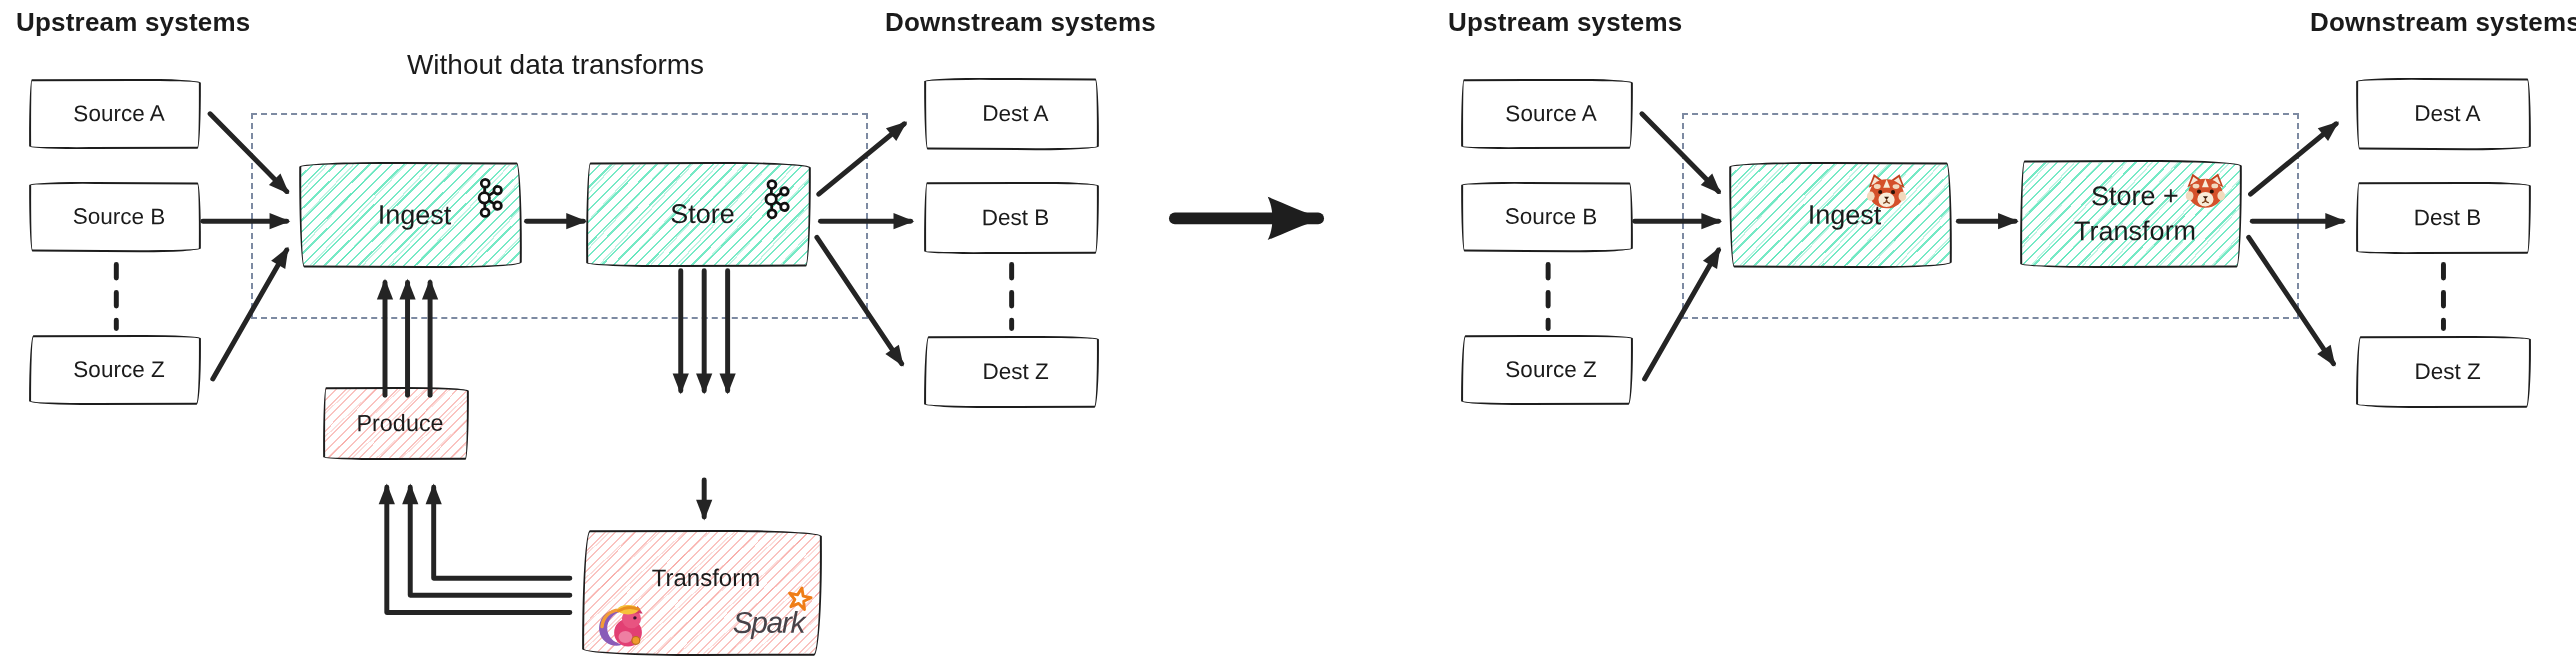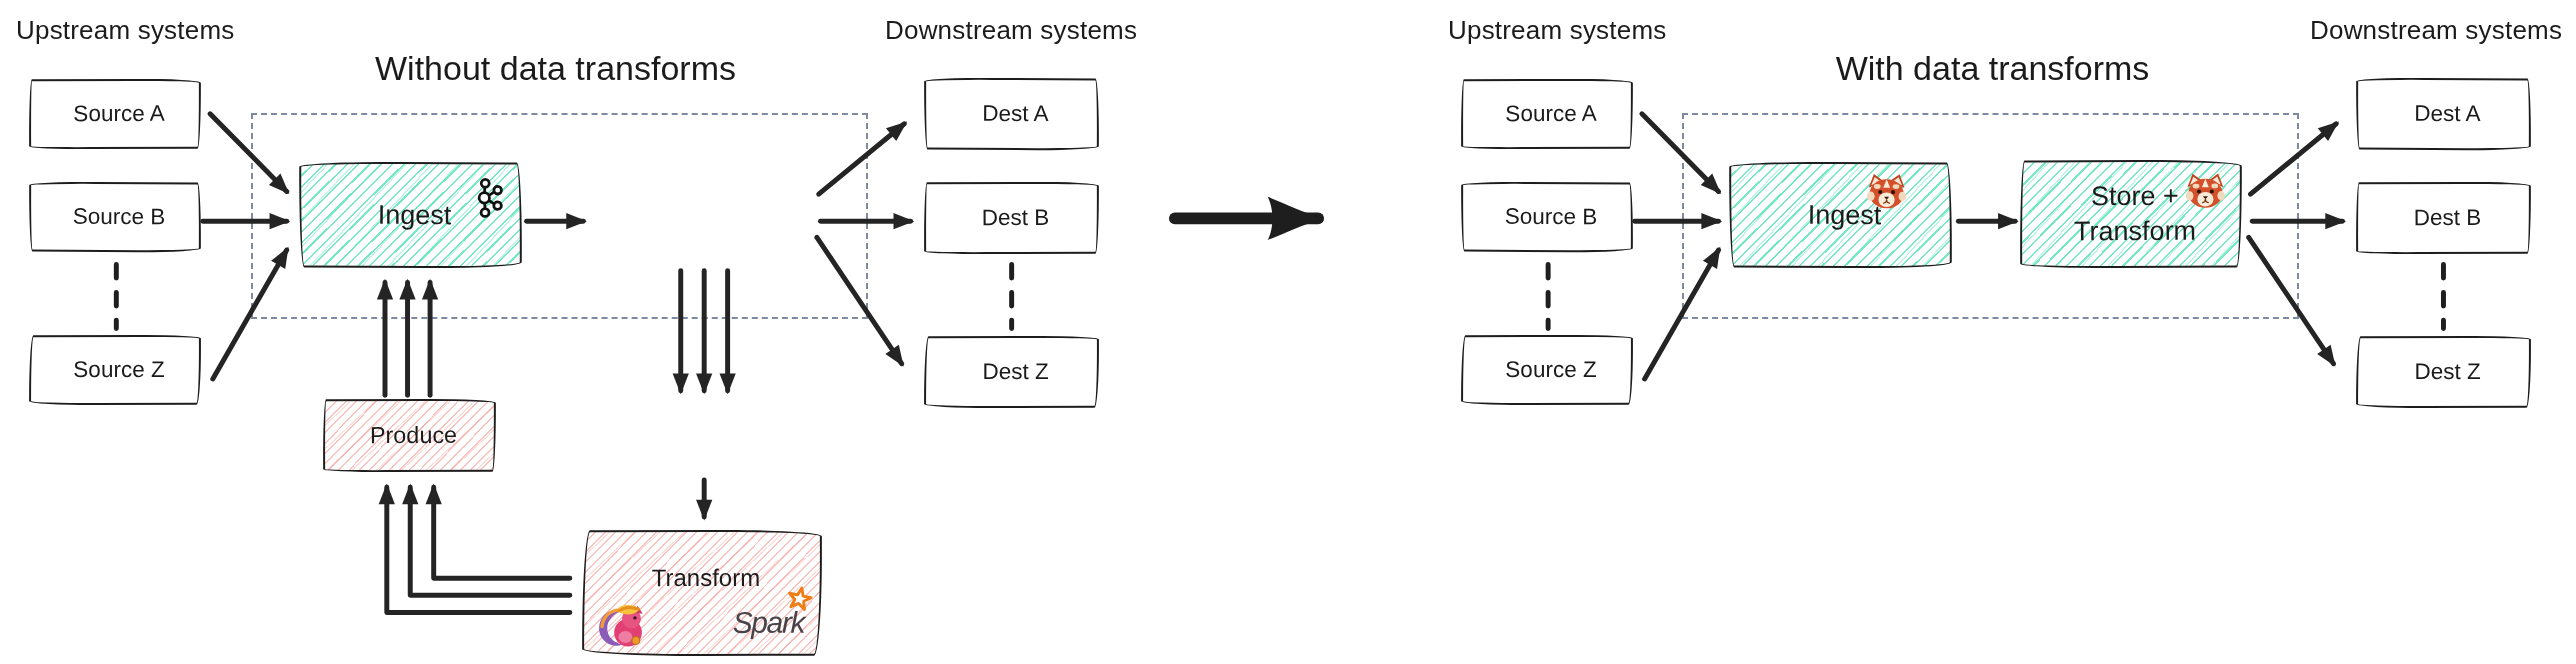--- a/index.html
+++ b/index.html
@@ -1,21 +1,21 @@
 <!DOCTYPE html>
 <html style="font-size:14.4px"><head>
 <meta charset="utf-8">
 <style>
   html,body{margin:0;padding:0;background:#fff;}
   .canvas{
     position:relative;width:2576px;height:665px;background:#fff;
     font-family:"Liberation Sans","DejaVu Sans",sans-serif;color:#1b1b1b;overflow:hidden;
   }
-  .hdr{position:absolute;font-size:26px;font-weight:400;letter-spacing:0.2px;white-space:nowrap;margin-top:8px;}
-  .title{position:absolute;font-size:34px;font-weight:500;text-align:center;width:451px;white-space:nowrap;}
+  .hdr{position:absolute;font-size:26px;font-weight:700;letter-spacing:0.2px;white-space:nowrap;}
+  .title{position:absolute;font-size:28px;font-weight:500;text-align:center;width:451px;white-space:nowrap;}
   .box{
     position:absolute;display:flex;align-items:center;justify-content:center;
     border:2.7px solid #1d1d1d;background:#fff;box-sizing:border-box;
   }
   .sk-a{border-radius:10.8px 230px 12.6px 212px / 212px 14.4px 230px 10.8px;transform:rotate(-0.25deg);}
   .sk-b{border-radius:230px 12.6px 212px 12.6px / 12.6px 212px 14.4px 230px;transform:rotate(0.3deg);}
   .sk-c{border-radius:16px 203px 16px 230px / 230px 12.6px 203px 14.4px;transform:rotate(-0.15deg);}
   .plain{font-size:22.5px;}
   .green{
     font-size:27px;
@@ -143,32 +143,48 @@
         <line x1="18.5" y1="28" x2="24.5" y2="32"></line>
         <circle cx="13" cy="25" r="6"></circle>
         <circle cx="14" cy="8" r="4.6"></circle>
         <circle cx="14" cy="42" r="4.6"></circle>
         <circle cx="28.5" cy="16" r="4.4"></circle>
         <circle cx="28.5" cy="34" r="4.4"></circle>
       </g>
     </svg>
   </div>
 
+  <div class="box green sk-a" style="left:586px;top:162px;width:225px;height:105px">
+    <span class="node-label">Store</span>
+    <svg class="corner-icon" style="right:18px;top:13.5px" width="31" height="43" viewBox="0 0 36 50">
+      <g stroke="#111" stroke-width="3.2" fill="#fff">
+        <line x1="13.5" y1="12" x2="13.2" y2="19"></line>
+        <line x1="13.5" y1="31" x2="13.8" y2="38"></line>
+        <line x1="18.5" y1="22" x2="24.5" y2="18"></line>
+        <line x1="18.5" y1="28" x2="24.5" y2="32"></line>
+        <circle cx="13" cy="25" r="6"></circle>
+        <circle cx="14" cy="8" r="4.6"></circle>
+        <circle cx="14" cy="42" r="4.6"></circle>
+        <circle cx="28.5" cy="16" r="4.4"></circle>
+        <circle cx="28.5" cy="34" r="4.4"></circle>
+      </g>
+    </svg>
+  </div>
 
   <div class="box plain sk-b" style="left:924px;top:78px;width:175px;height:72px">
     <span class="node-label">Dest A</span>
   </div>
   <div class="box plain sk-a" style="left:924px;top:182px;width:175px;height:72px">
     <span class="node-label">Dest B</span>
   </div>
   <div class="box plain sk-c" style="left:924px;top:336px;width:175px;height:72px">
     <span class="node-label">Dest Z</span>
   </div>
 
-  <div class="box pink sk-a" style="left:323px;top:399px;width:173px;height:73px">
+  <div class="box pink sk-a" style="left:323px;top:387px;width:146px;height:73px">
     <span class="node-label">Produce</span>
   </div>
 
   <div class="box pink transform-box sk-c" style="left:582px;top:530px;width:240px;height:126px">
     <span class="node-label">Transform</span>
     <svg class="corner-icon" style="left:10.8px;bottom:5.4px" width="52" height="47" viewBox="0 0 60 54">
       <path d="M30,10 C12,6 3,20 5,34 C7,46 20,53 31,49 C21,46 14,40 14,30 C14,20 22,13 30,10 Z" fill="#8a5bb8"></path>
       <path d="M28,9 C16,9 9,18 8,28" stroke="#f29c38" stroke-width="4" fill="none" stroke-linecap="round"></path>
       <circle cx="38" cy="35" r="16" fill="#e23f73"></circle>
       <ellipse cx="35" cy="40" rx="8" ry="7" fill="#ee7fa2"></ellipse>
@@ -183,21 +199,20 @@
     <div class="spark-logo">
       <svg class="spark-star" width="27" height="27" viewBox="0 0 28 28">
         <polygon points="14,2 17,10 25.4,10 18.7,15.2 21.2,23.4 14,18.4 6.8,23.4 9.3,15.2 2.6,10 11,10" fill="#ffffff" stroke="#ef7d17" stroke-width="3" stroke-linejoin="round" transform="rotate(12 14 14)"></polygon>
       </svg>
       <span class="spark-text">Spark</span>
     </div>
   </div>
 
   <div class="hdr" style="left:1448px;top:7.2px">Upstream systems</div>
   <div class="hdr" style="left:2310px;top:7.2px">Downstream systems</div>
-  <div class="title" style="left:1767px;top:49px">With data transforms</div>
 
   <div class="dashed-rect" style="left:1682px;top:113px;width:617px;height:206px"></div>
 
   <div class="box plain sk-a" style="left:1461px;top:79px;width:172px;height:70px">
     <span class="node-label">Source A</span>
   </div>
   <div class="box plain sk-b" style="left:1461px;top:182px;width:172px;height:70px">
     <span class="node-label">Source B</span>
   </div>
   <div class="box plain sk-c" style="left:1461px;top:335px;width:172px;height:70px">

